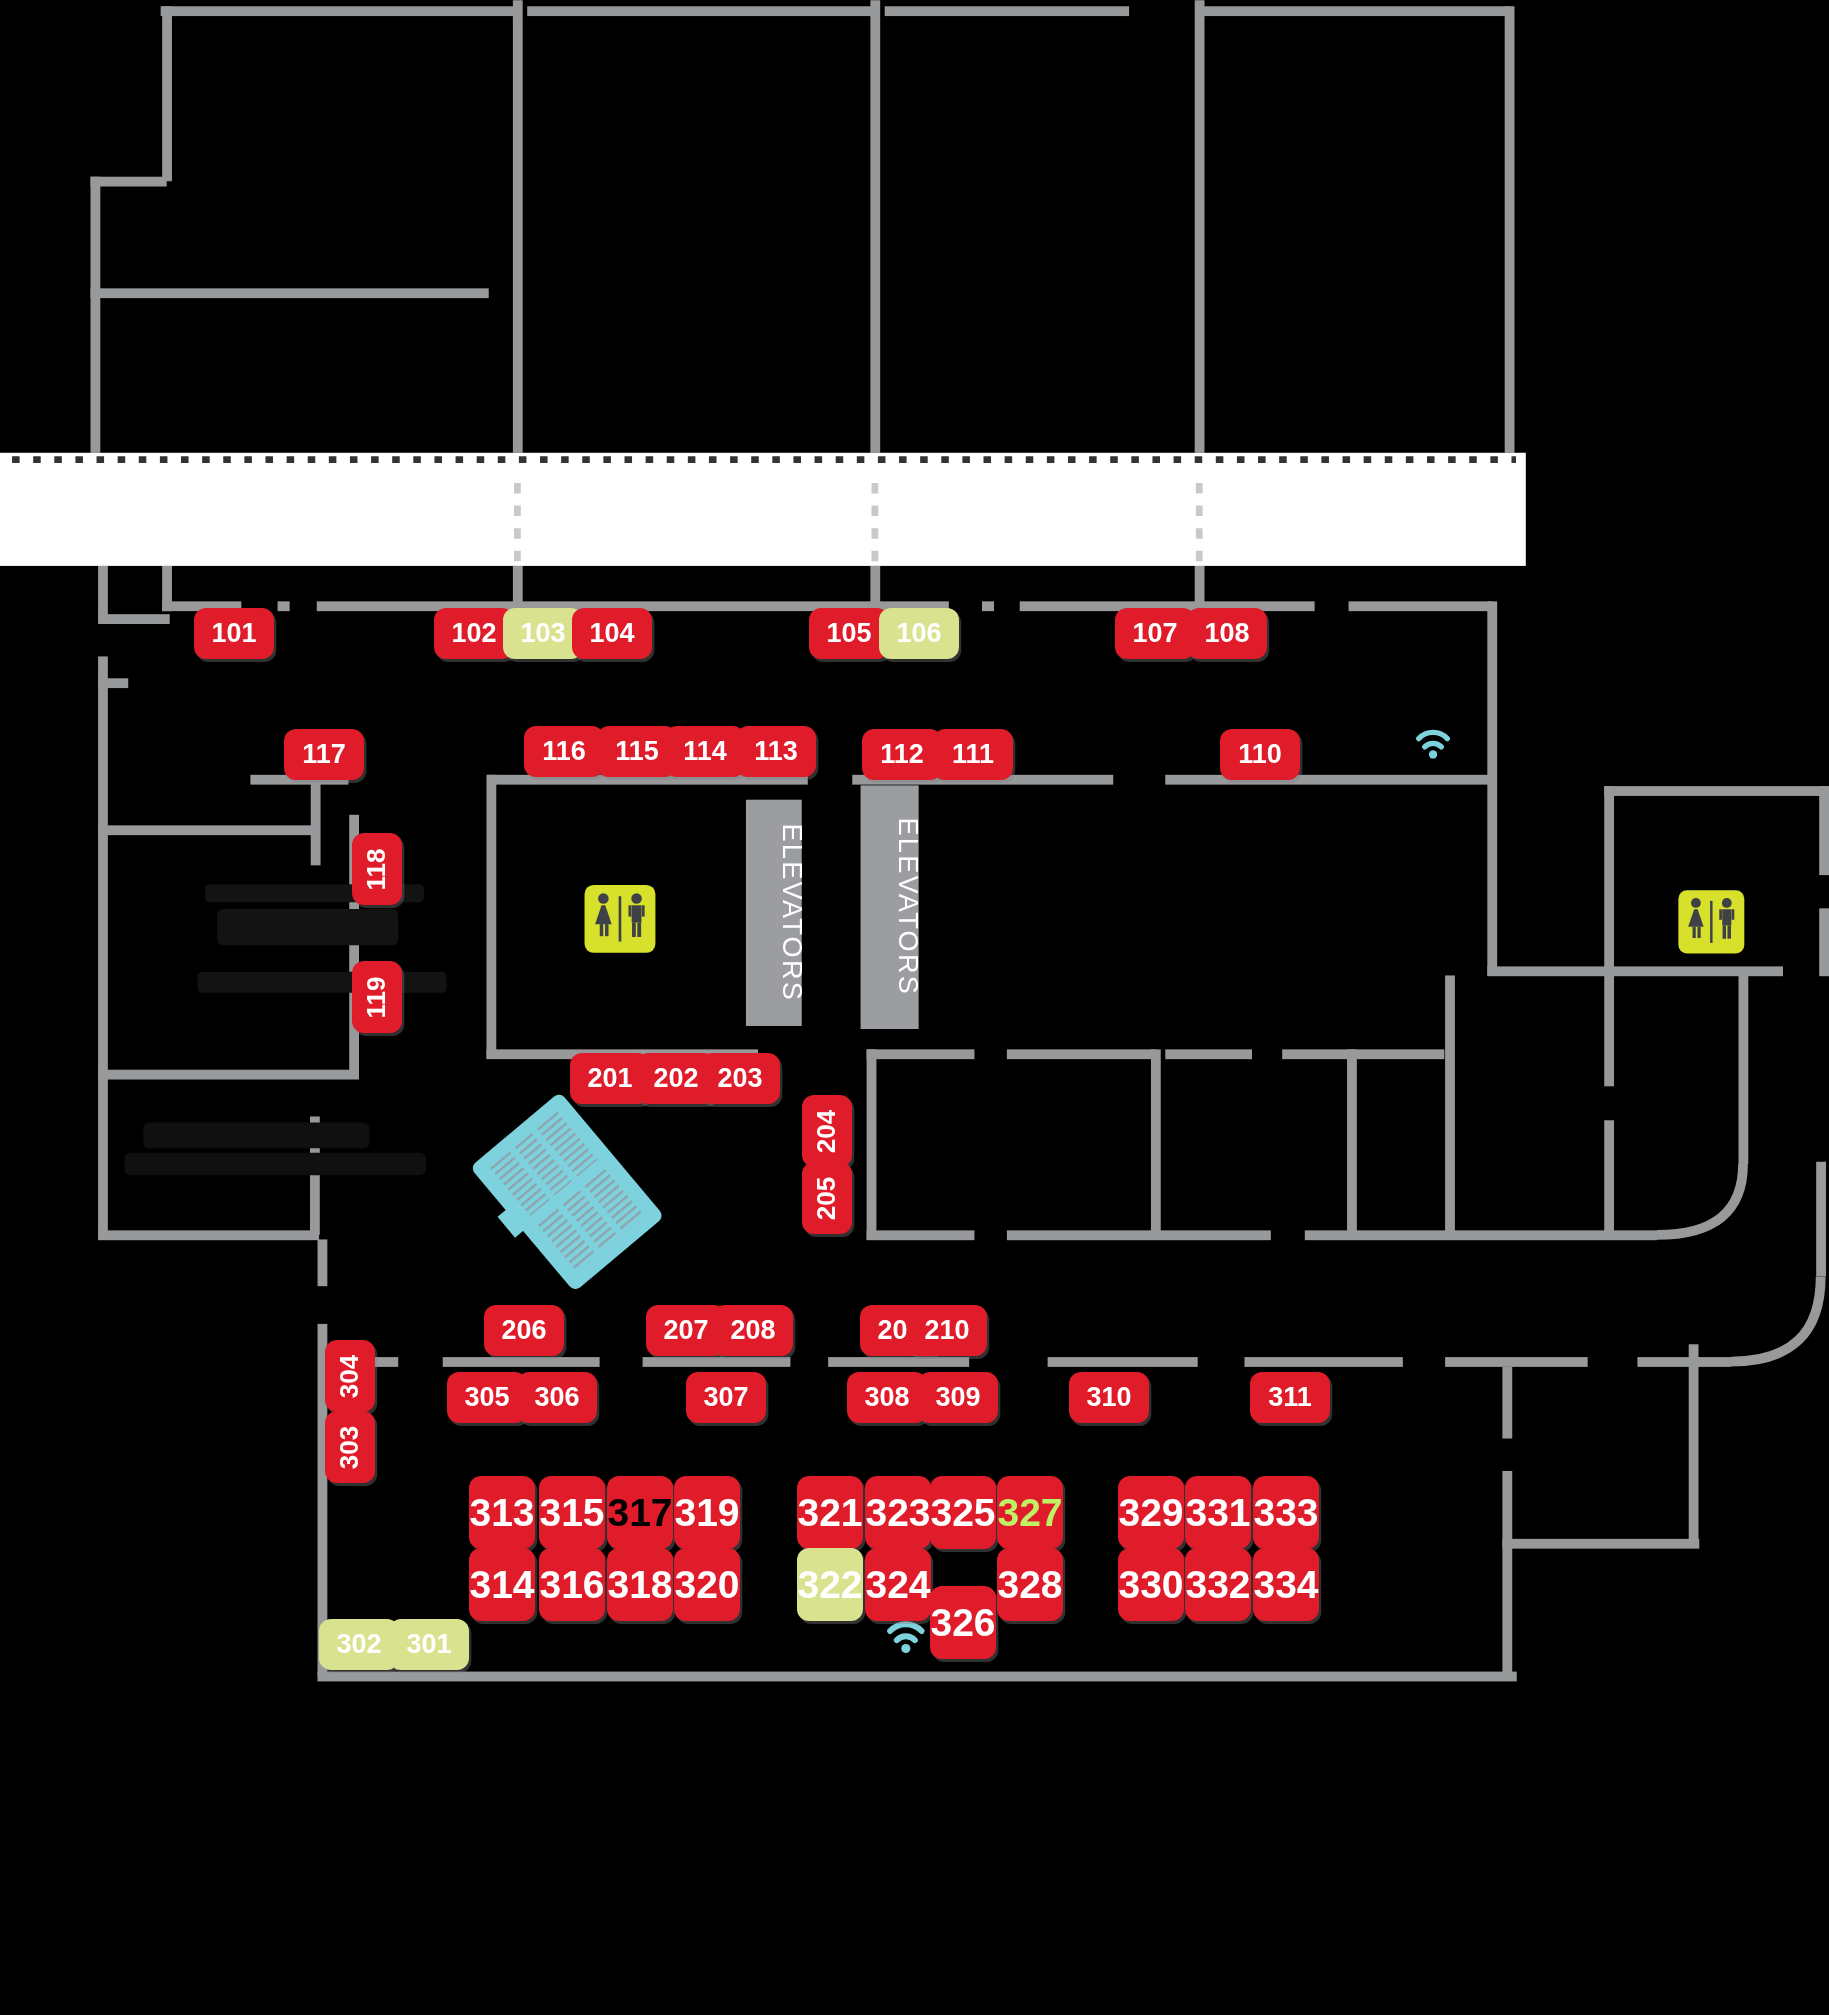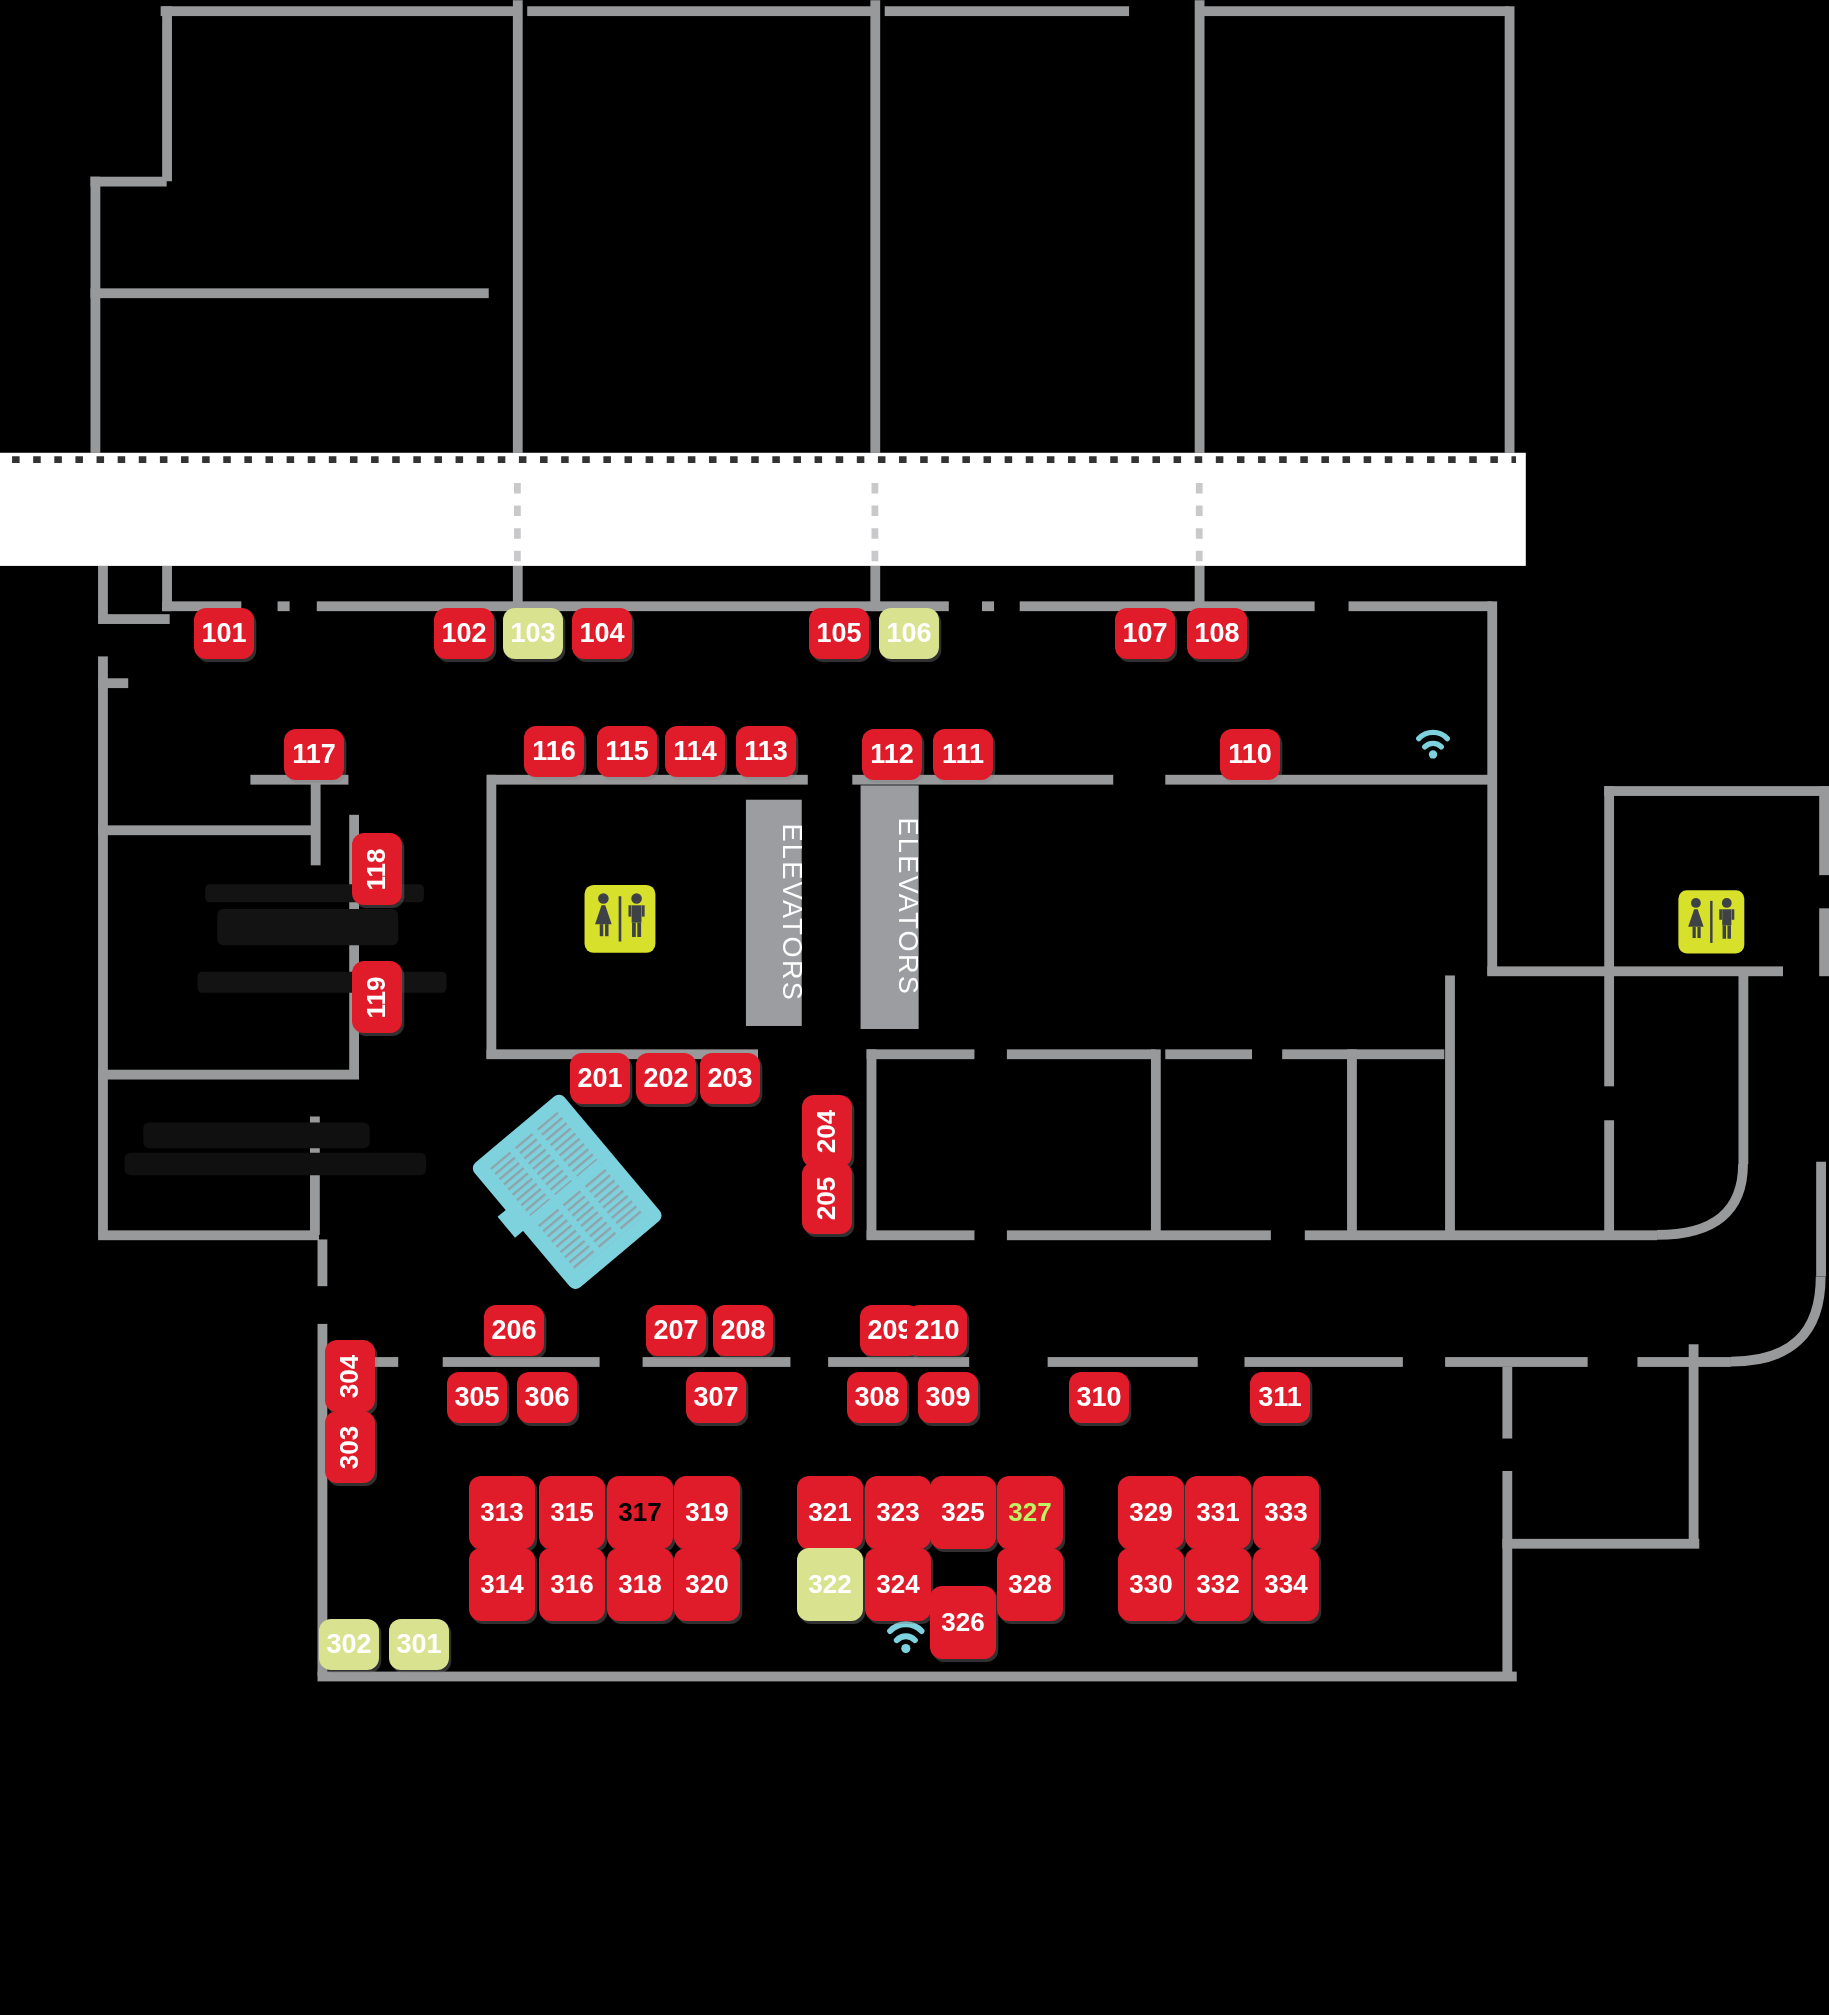--- a/index.html
+++ b/index.html
@@ -2,22 +2,22 @@
 <html style="--wall: #97999b; --band: #ffffff; --blue: #7ed2de; --stripe: #8fa3ab; --yellow: #d7e02a; --fig: #3e4247; --elev: #9b9da0;font-size:12px"><head>
 <meta charset="utf-8">
 <style>
   html,body{margin:0;padding:0;background:#000;}
   #floor-plan{position:relative;width:1829px;height:2015px;background:#000;overflow:hidden;
     font-family:"Liberation Sans",sans-serif;}
   #map-svg{position:absolute;left:0;top:0;}
   .badge{position:absolute;display:flex;align-items:center;justify-content:center;
     border-radius:12px;color:#fff;font-weight:700;
     box-shadow:2.3px 3px 0 rgba(128,128,128,0.38);}
-  .badge.h{width:60px;height:51px;font-size:27px;}
-  .badge.sq{width:66px;height:73px;font-size:26px;}
+  .badge.h{width:80px;height:51px;font-size:27px;}
+  .badge.sq{width:66px;height:73px;font-size:39px;}
   .badge.v{width:50px;height:72px;font-size:26px;}
   .badge.v span{transform:rotate(-90deg);white-space:nowrap;}
   .elev-text{fill:#fff;font-family:"Liberation Sans",sans-serif;font-size:36px;letter-spacing:3px;}
 </style>
 </head>
 <body>
 
 <div id="floor-plan">
 <svg id="map-svg" width="1829" height="2015" viewBox="0 0 2425 2671">
   <defs>

